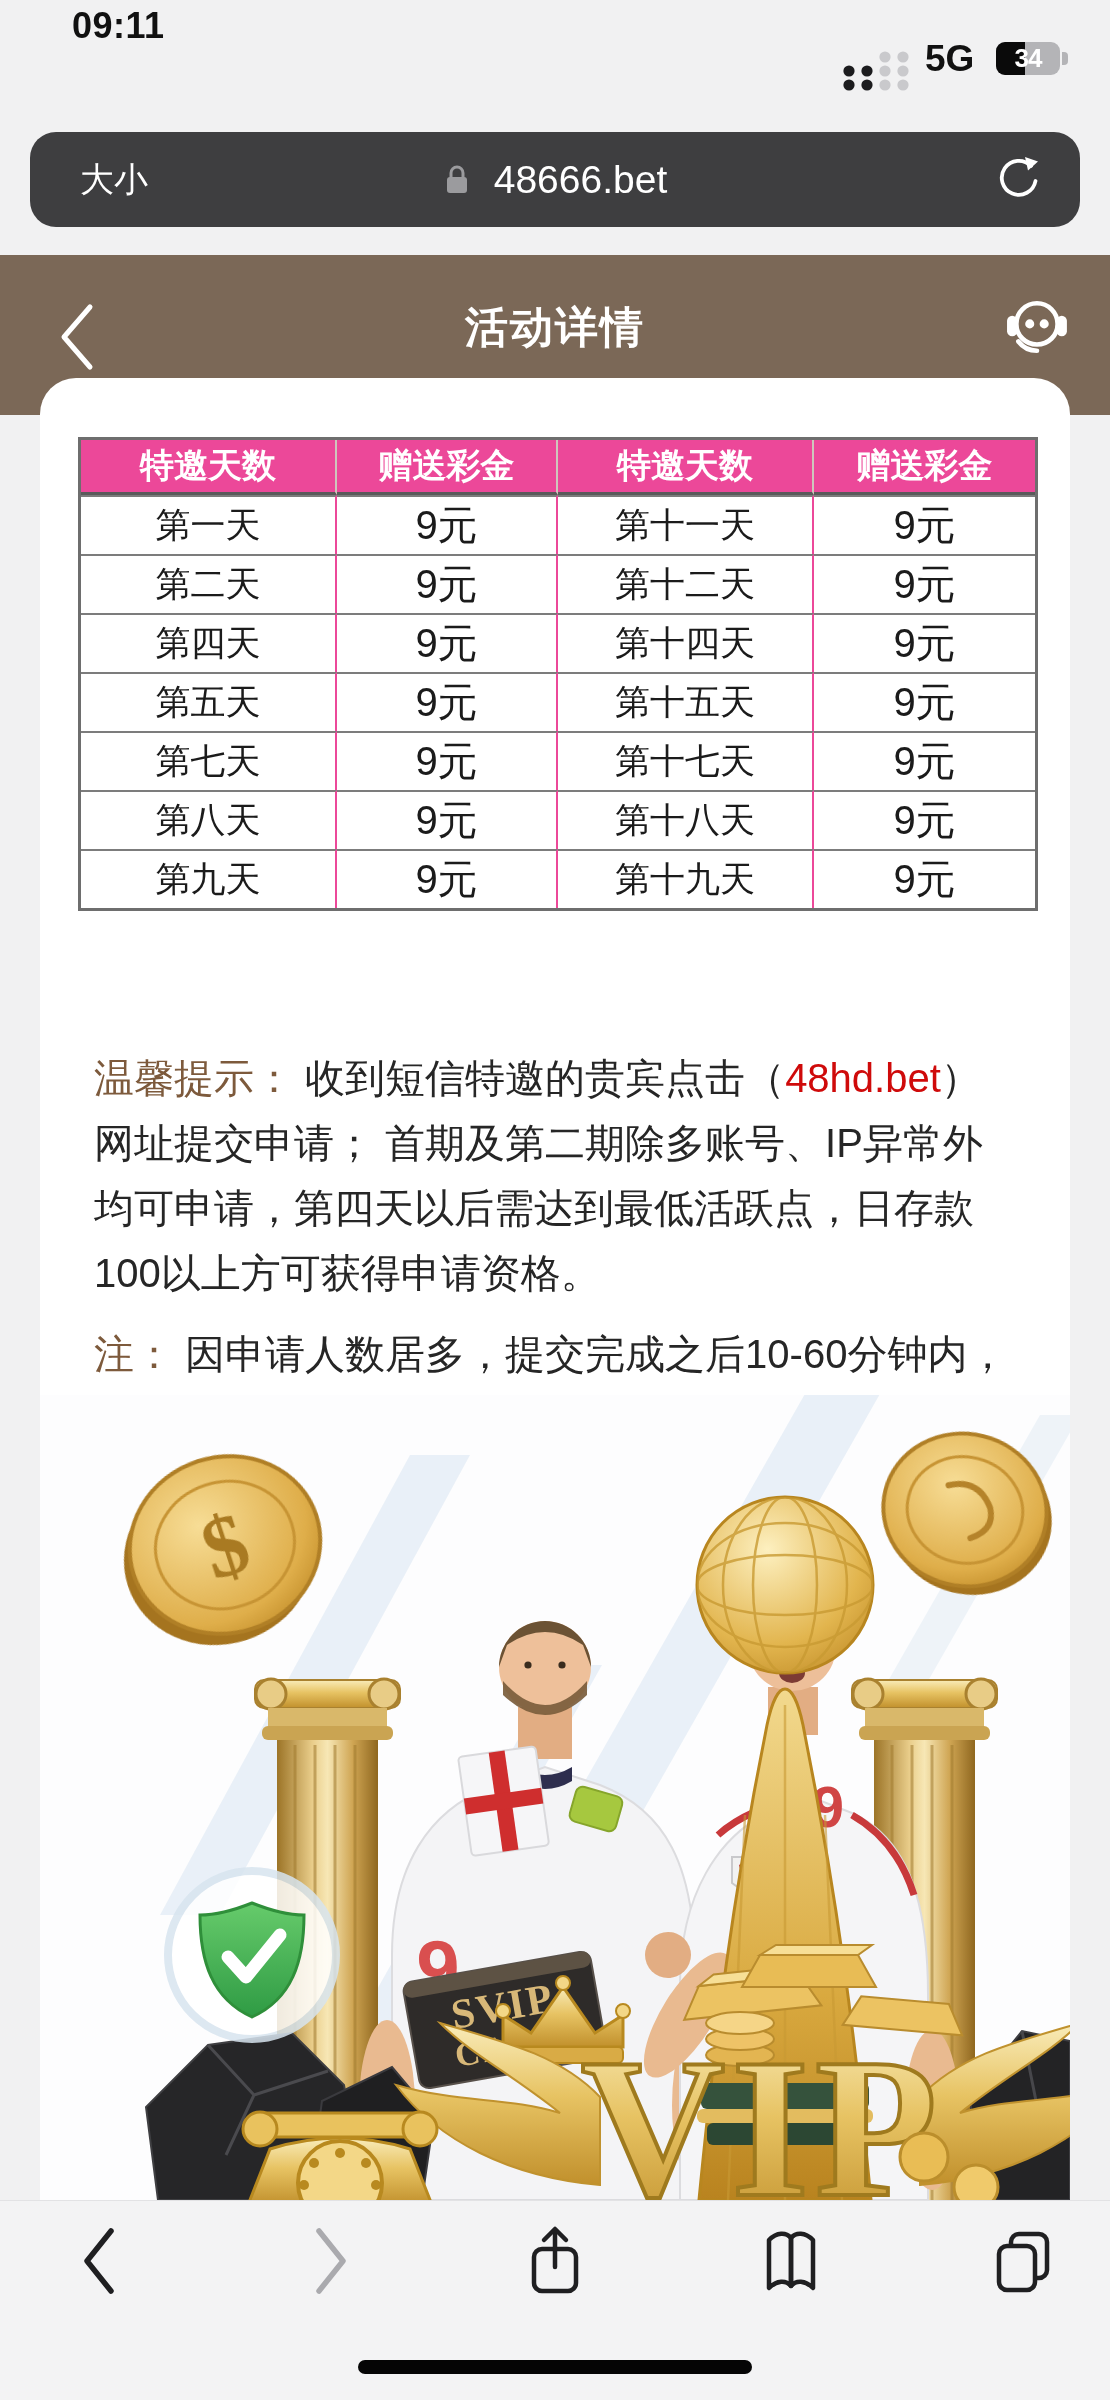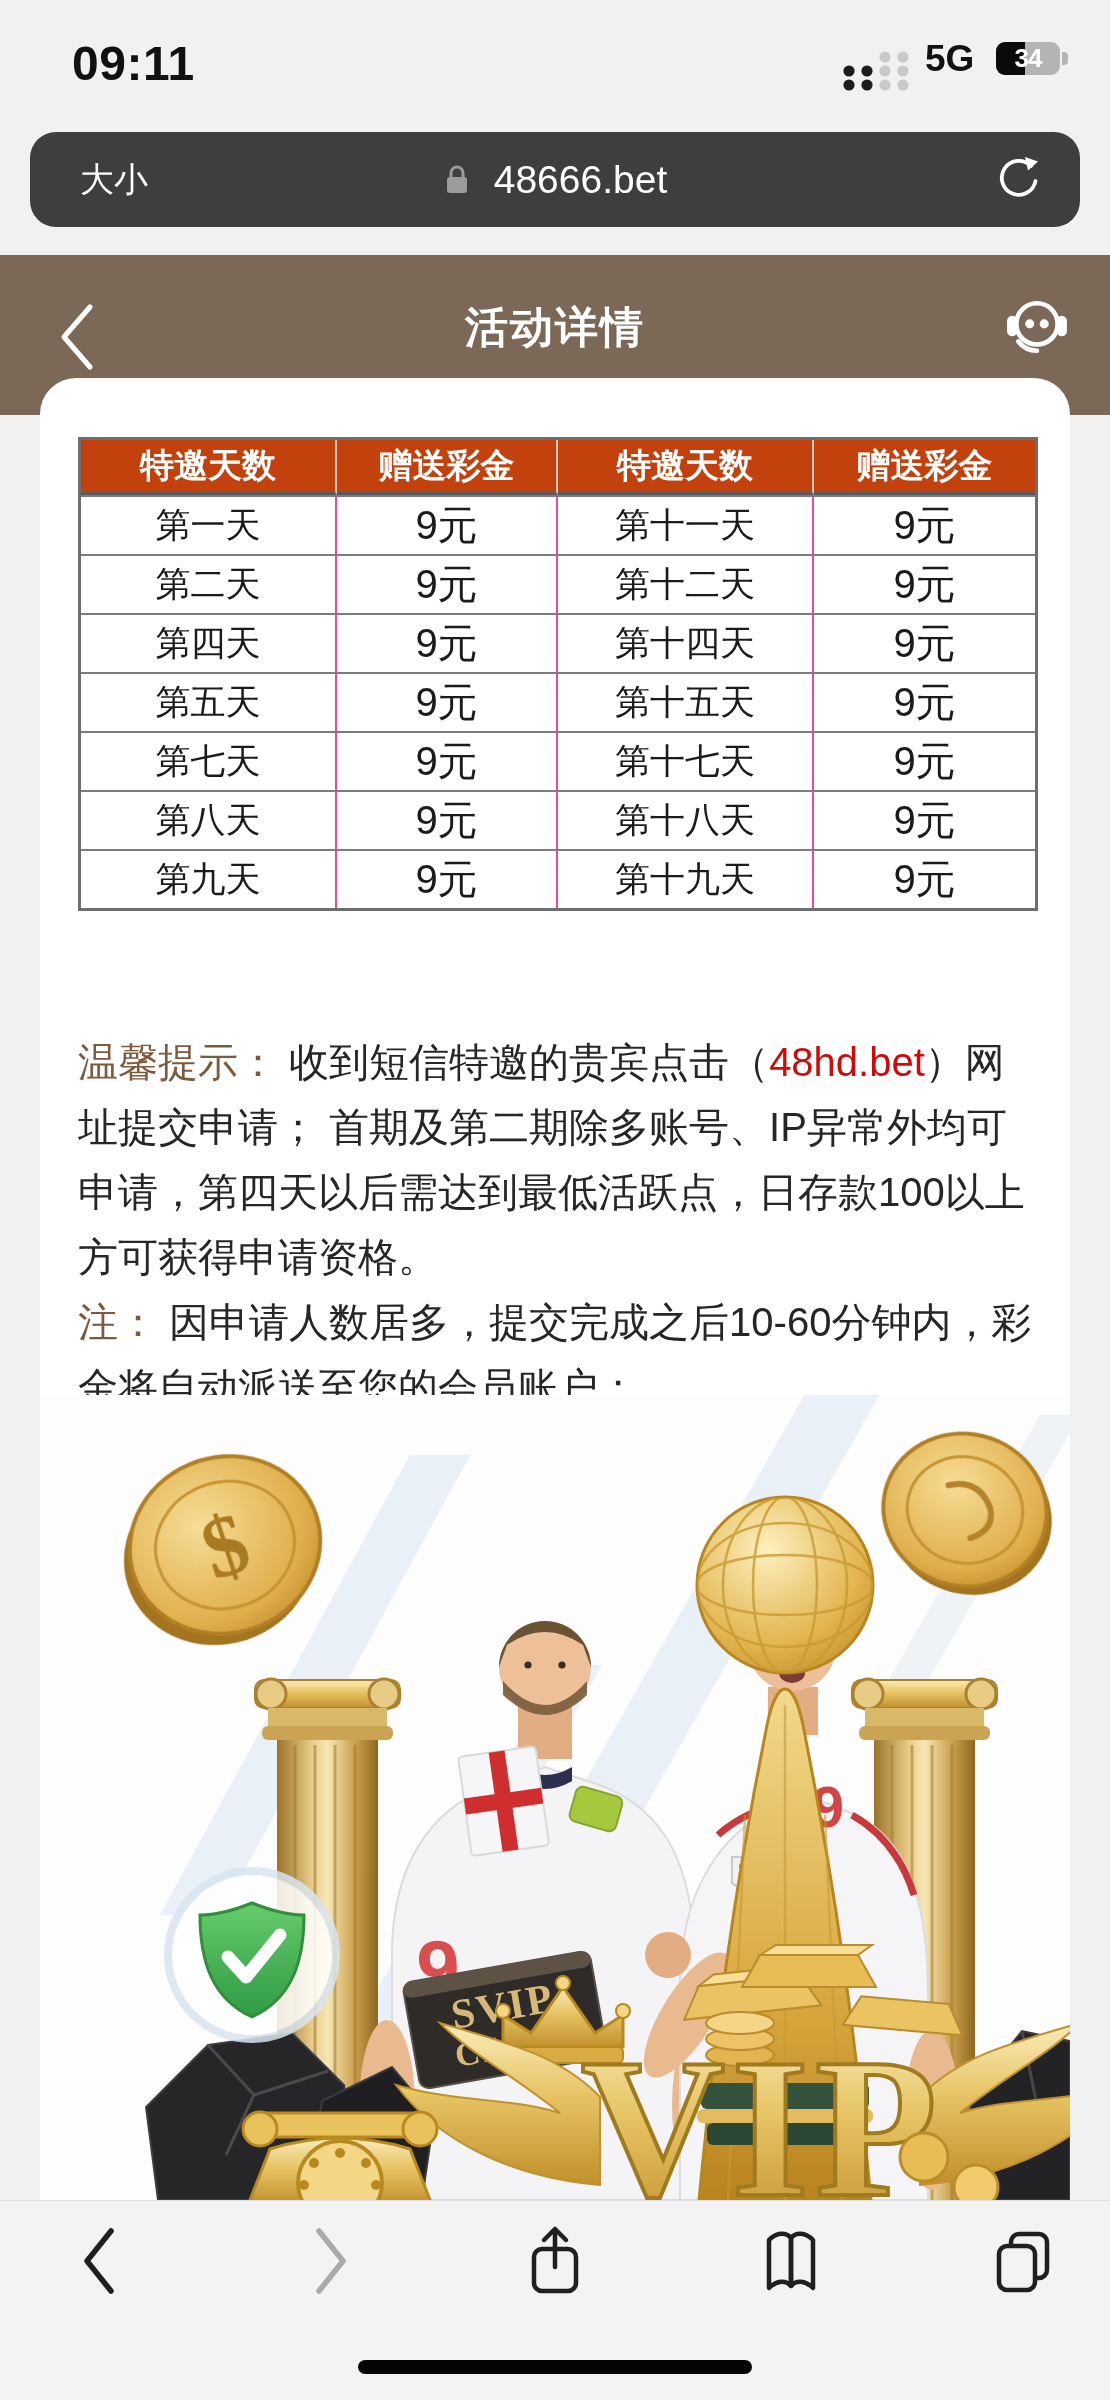--- a/index.html
+++ b/index.html
@@ -1,21 +1,21 @@
 <!DOCTYPE html>
 <html><head>
 <meta charset="utf-8">
 <style>
   html,body{margin:0;padding:0}
   body{width:1110px;height:2400px;position:relative;overflow:hidden;background:#f1f1f2;
        font-family:"Liberation Sans","DejaVu Sans",sans-serif;color:#1c1c1e}
   .abs{position:absolute}
 
   
-  #status-time{left:72px;top:36px;font-size:48px;font-weight:700;letter-spacing:.5px;color:#111}
+  #status-time{left:72px;top:5px;font-size:36px;font-weight:700;letter-spacing:.5px;color:#111}
   #signal-icon{left:840px;top:42px}
   #network-label{left:925px;top:38px;font-size:37px;font-weight:600;color:#111}
   #battery{left:996px;top:42px;width:64px;height:33px;background:#b4b4b7;border-radius:9px;overflow:hidden}
   #battery-fill{position:absolute;left:0;top:0;width:45%;height:100%;background:#0a0a0a}
   #battery-text{position:absolute;left:0;top:0;width:100%;height:100%;display:flex;align-items:center;justify-content:center;
        color:#fff;font-size:26px;font-weight:700;letter-spacing:-1px}
   #battery-nub{left:1062px;top:52px;width:6px;height:13px;background:#b4b4b7;border-radius:0 4px 4px 0}
 
   
   #address-bar{left:30px;top:132px;width:1050px;height:95px;background:#3e3e40;border-radius:26px}
@@ -29,34 +29,34 @@
   #back-btn{position:absolute;left:56px;top:46px}
   #nav-title{position:absolute;left:0;top:0;width:100%;height:145px;display:flex;align-items:center;justify-content:center;
        color:#fff;font-size:43px;font-weight:600;letter-spacing:2px}
   #service-btn{position:absolute;right:40px;top:40px}
 
   
   #card{left:40px;top:378px;width:1030px;height:1822px;background:#fff;border-radius:36px 36px 0 0;overflow:hidden}
 
   
   #bonus-table{position:absolute;left:38px;top:59px;width:954px;border:3px solid #6e6e6e;border-spacing:0;table-layout:fixed}
-  #bonus-table th{height:50px;background:#c2410c;color:#fff;font-size:34px;font-weight:700;
+  #bonus-table th{height:50px;background:#ec4899;color:#fff;font-size:34px;font-weight:700;
        border-right:2px solid #cfc6bc;border-bottom:3px solid #5a5a5a;text-align:center}
   #bonus-table th:last-child{border-right:0}
   #bonus-table td{height:49px;text-align:center;color:#1b1b1b;border-right:2px solid #ec4899;border-top:2px solid #7c7c7c}
   #bonus-table td:last-child{border-right:0}
   #bonus-table tr td:first-child{border-left:0}
   #bonus-table col.c-day{width:256px}
   #bonus-table col.c-money{width:221px}
   td.day{font-size:35px}
   td.money{font-size:40px}
 
   
   #notice-block{position:absolute;left:38px;top:652px;width:958px;font-size:40px;line-height:65px;color:#262626}
-  #notice-block p{margin:0}
+  #notice-block p{margin:16px}
   .label-brown{color:#7d5a3c}
   .link-red{color:#cf0a0a;cursor:pointer}
 
   
   #promo{position:absolute;left:0;top:1017px;width:1030px;height:805px;overflow:hidden;background:#fdfdfe}
 
   
   #toolbar{left:0;top:2200px;width:1110px;height:200px;background:#f3f3f4;border-top:1px solid #e2e2e4}
   .tb-btn{position:absolute;top:24px;width:70px;height:72px;display:flex;align-items:center;justify-content:center}
   #tb-back{left:64px}#tb-forward{left:296px}#tb-share{left:520px}#tb-book{left:756px}#tb-tabs{left:988px}

